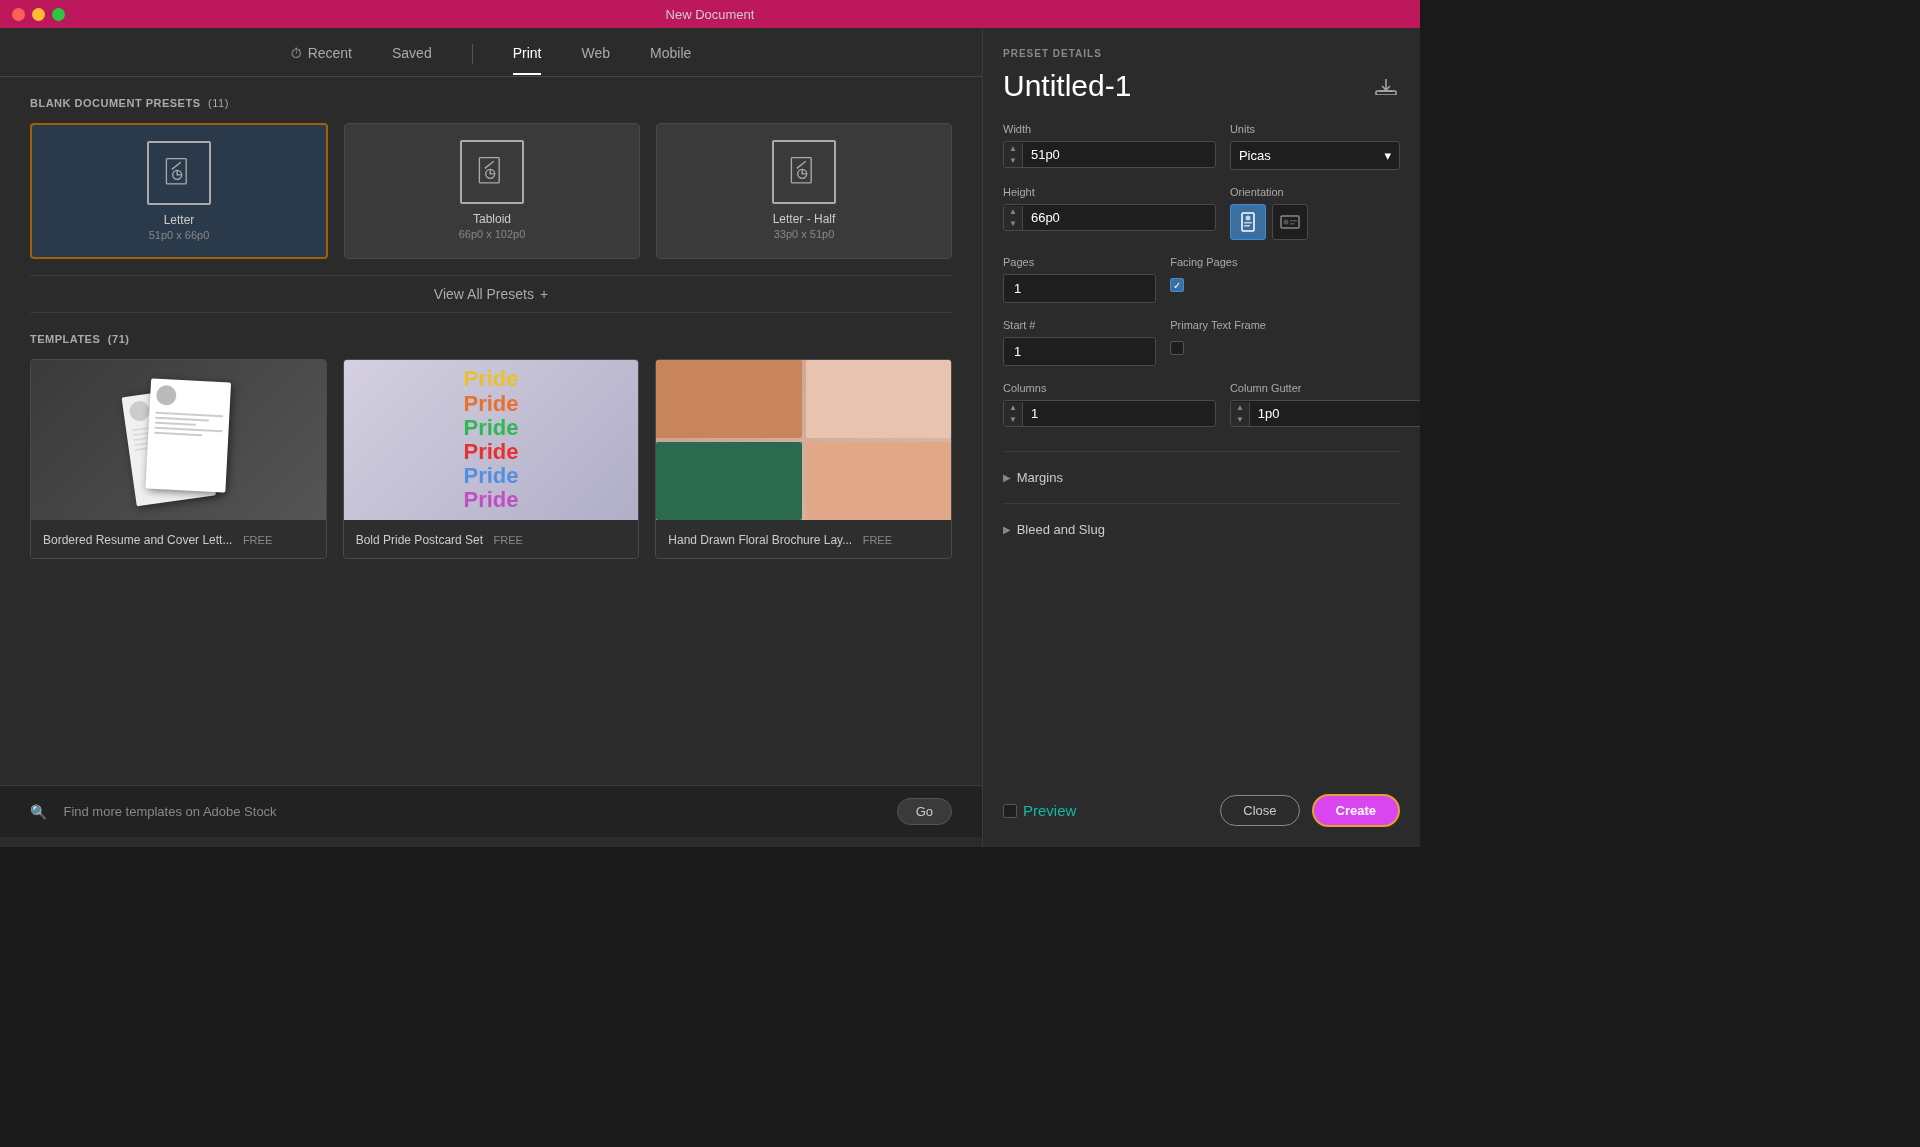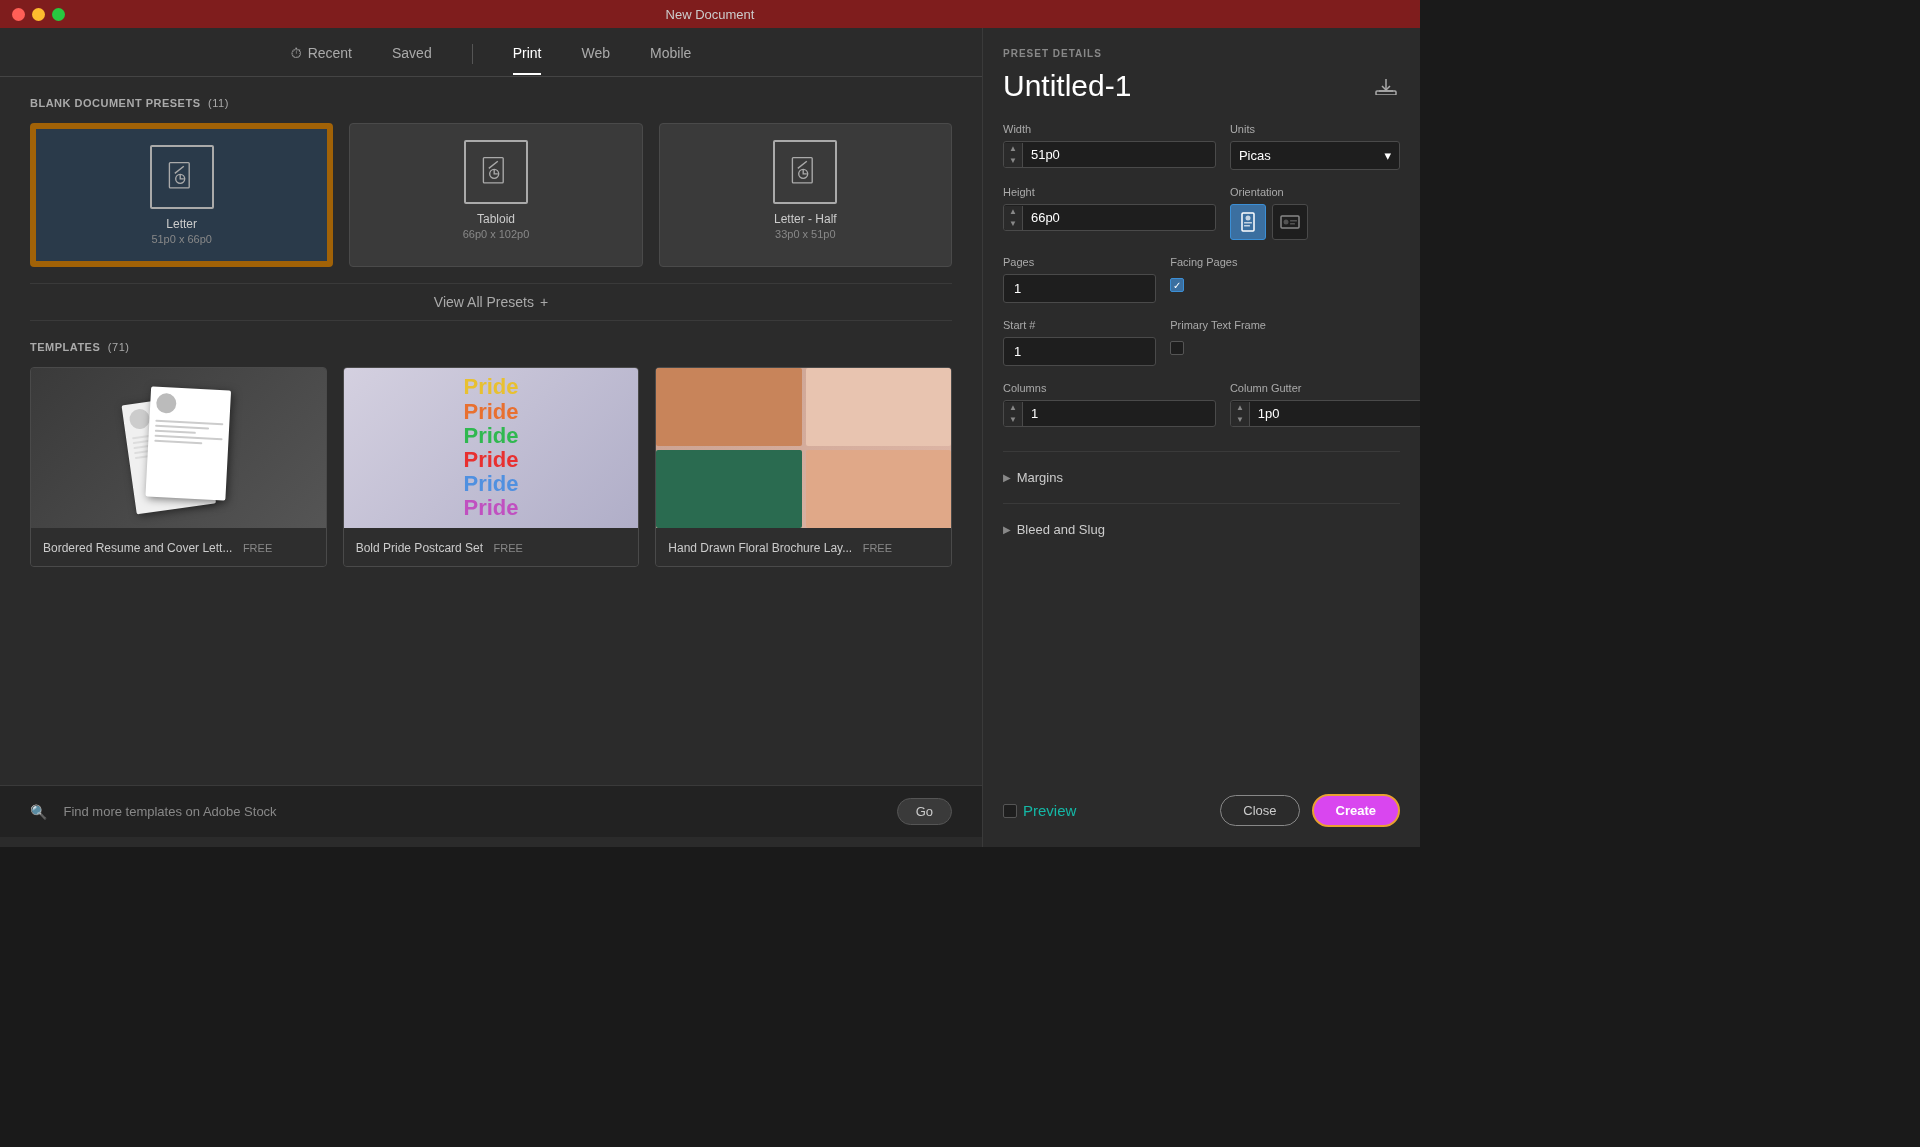--- a/index.html
+++ b/index.html
@@ -7,21 +7,21 @@
       background: #1a1a1a;
       font-family: -apple-system, BlinkMacSystemFont, 'Segoe UI', sans-serif;
       color: #ccc;
       width: 1420px;
       height: 847px;
       overflow: hidden;
       display: flex;
       flex-direction: column;
     }
     .title-bar {
-      background: #7f1d1d;
+      background: #be185d;
       height: 28px;
       display: flex;
       align-items: center;
       justify-content: center;
       position: relative;
       flex-shrink: 0;
     }
     .traffic-lights {
       position: absolute;
       left: 12px;
@@ -111,21 +111,21 @@
       border: 1px solid #4a4a4a;
       border-radius: 4px;
       padding: 16px;
       display: flex;
       flex-direction: column;
       align-items: center;
       cursor: pointer;
       min-height: 130px;
     }
     .preset-card.selected {
-      border: 6px solid #a16207;
+      border: 2px solid #a16207;
       background: #2a3a4a;
       justify-content: center;
     }
     .preset-icon {
       width: 64px;
       height: 64px;
       border: 2px solid #aaa;
       border-radius: 2px;
       display: flex;
       align-items: center;
@@ -583,21 +583,21 @@
         </div>
       </div>
 
       <div class="view-all-btn">
         <span>View All Presets</span>
         <span>+</span>
       </div>
 
       <div class="templates-header">
         <span>TEMPLATES</span>
-        <span style="font-weight:400; margin-left:4px;">(71)</span>
+        <span style="font-weight:700; margin-left:4px;">(71)</span>
       </div>
 
       <div class="templates-grid">
 
         <div class="template-card">
           <div class="template-thumb template-thumb-resume">
             <div class="resume-page resume-page-1">
               <div style="padding:6px; display:flex; flex-direction:column; gap:3px;">
                 <div style="width:20px; height:20px; border-radius:50%; background:#ccc; margin-bottom:4px;"></div>
                 <div style="height:2px; background:#ddd; border-radius:1px;"></div>

